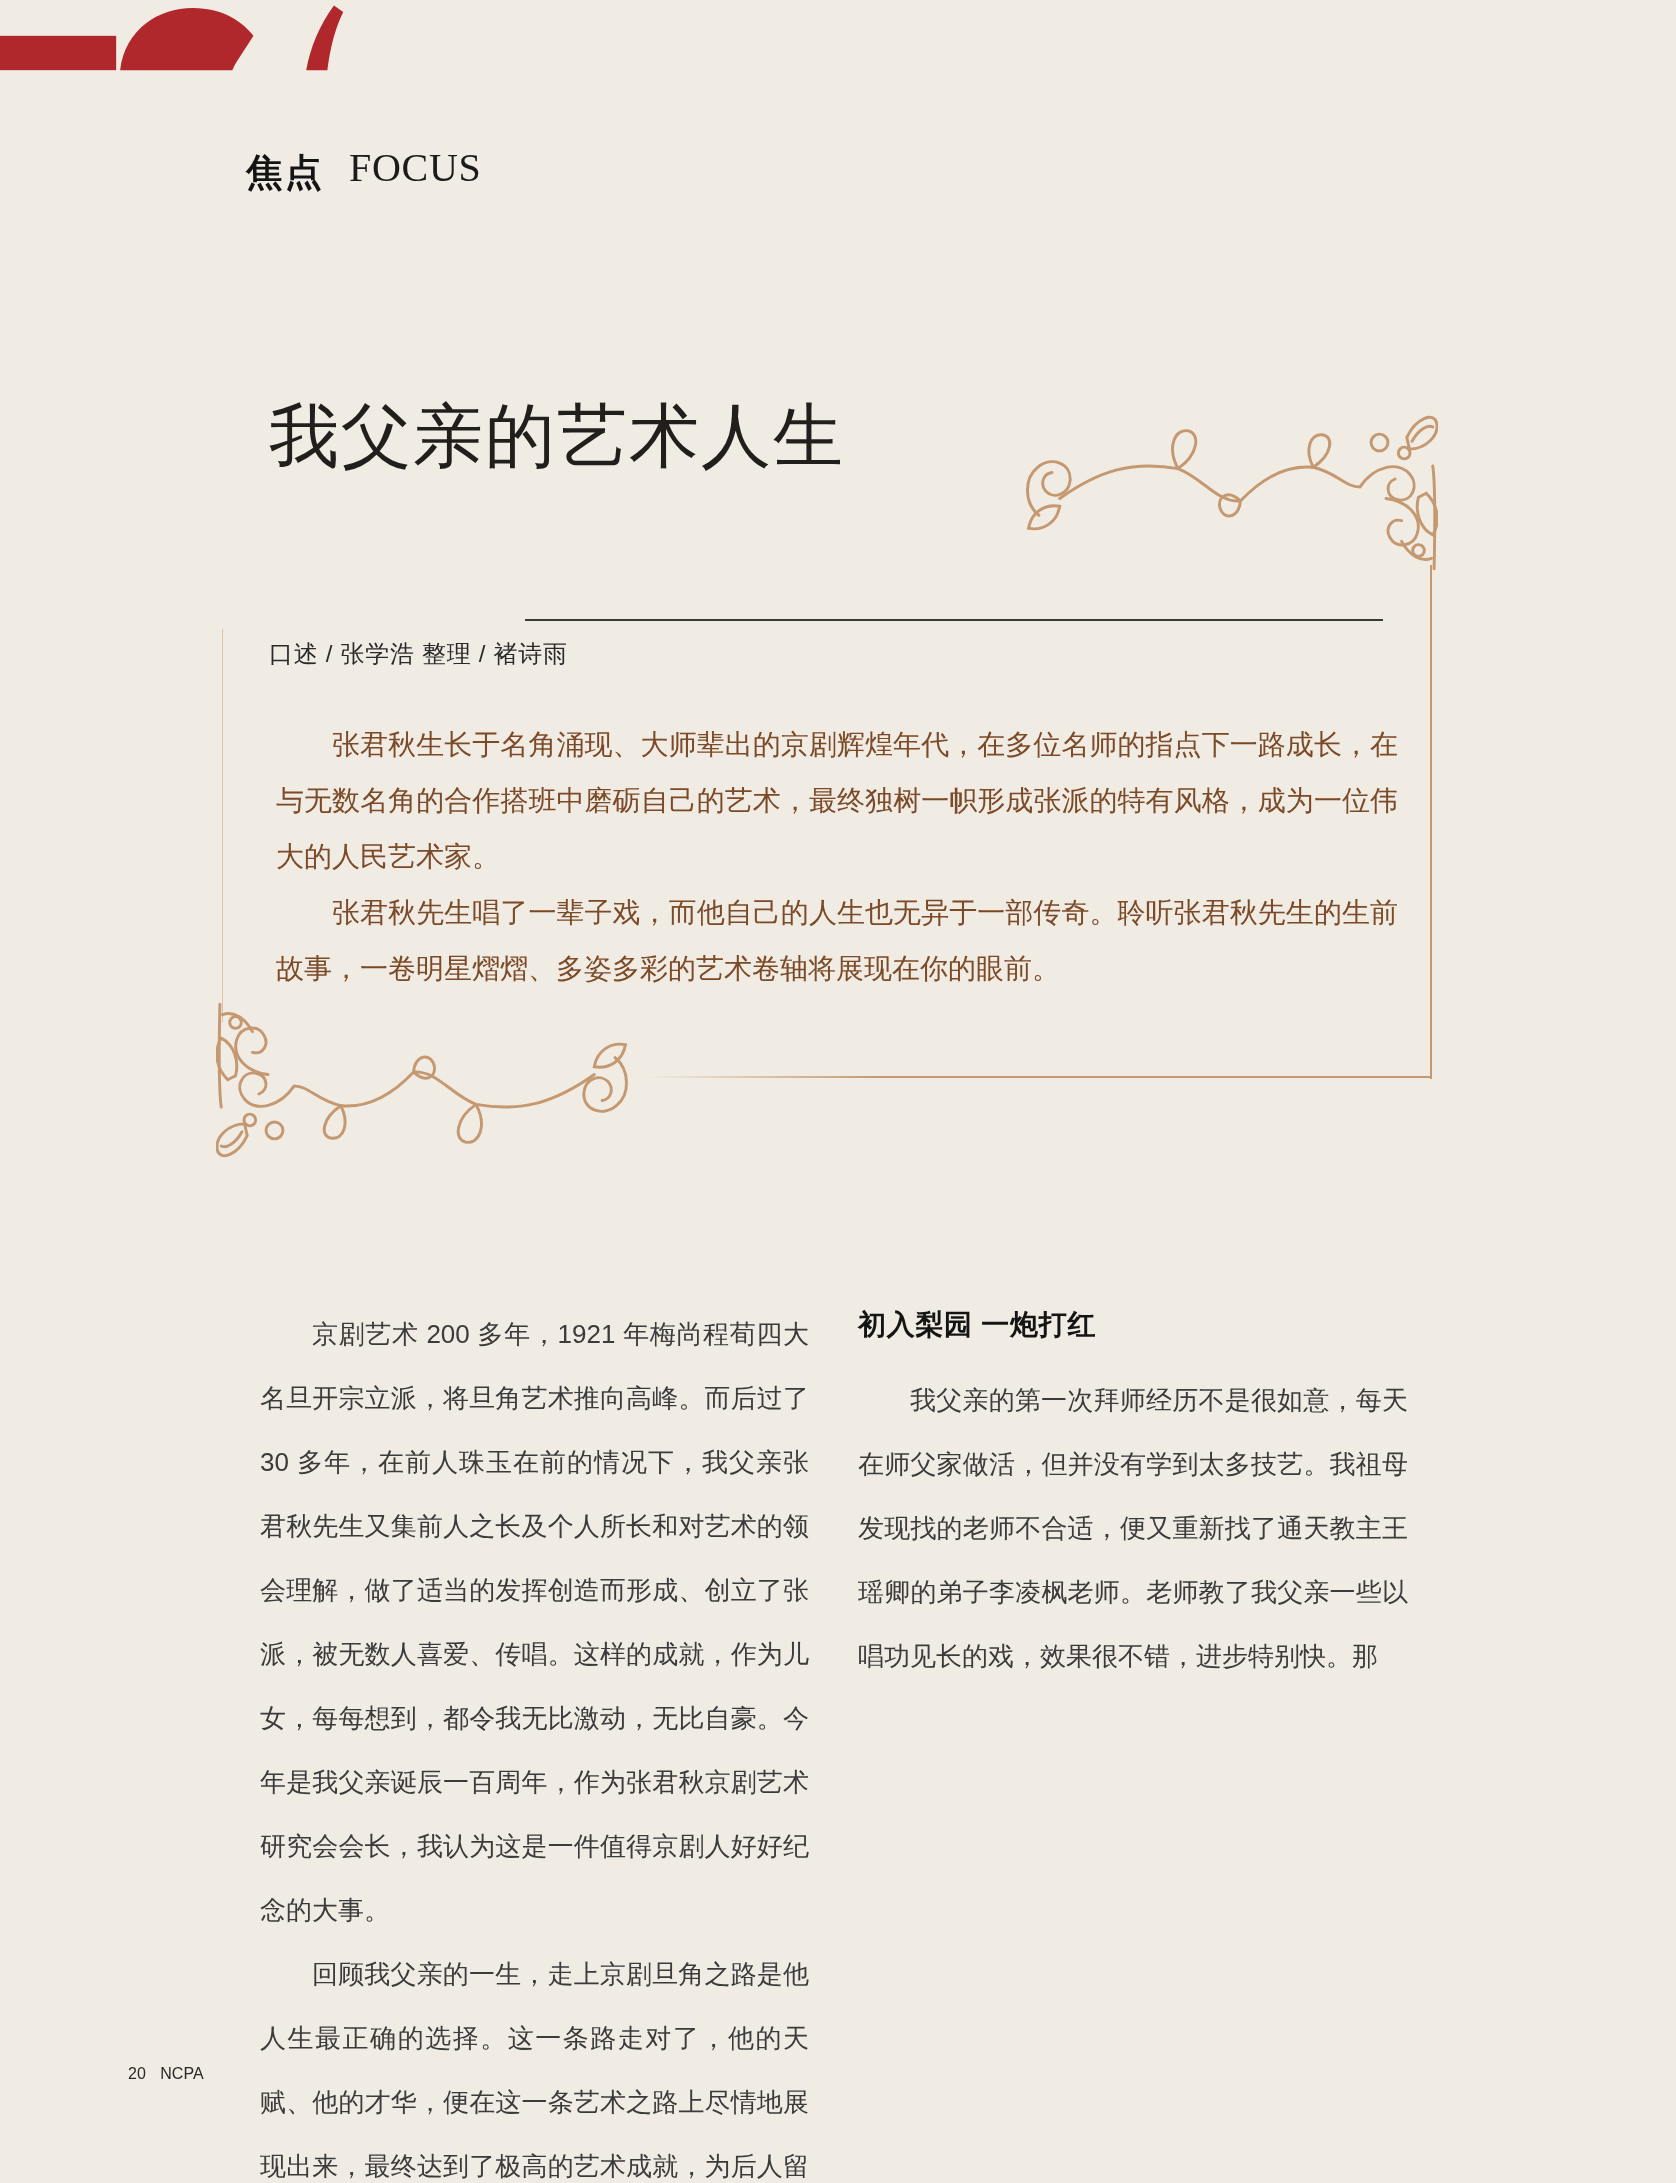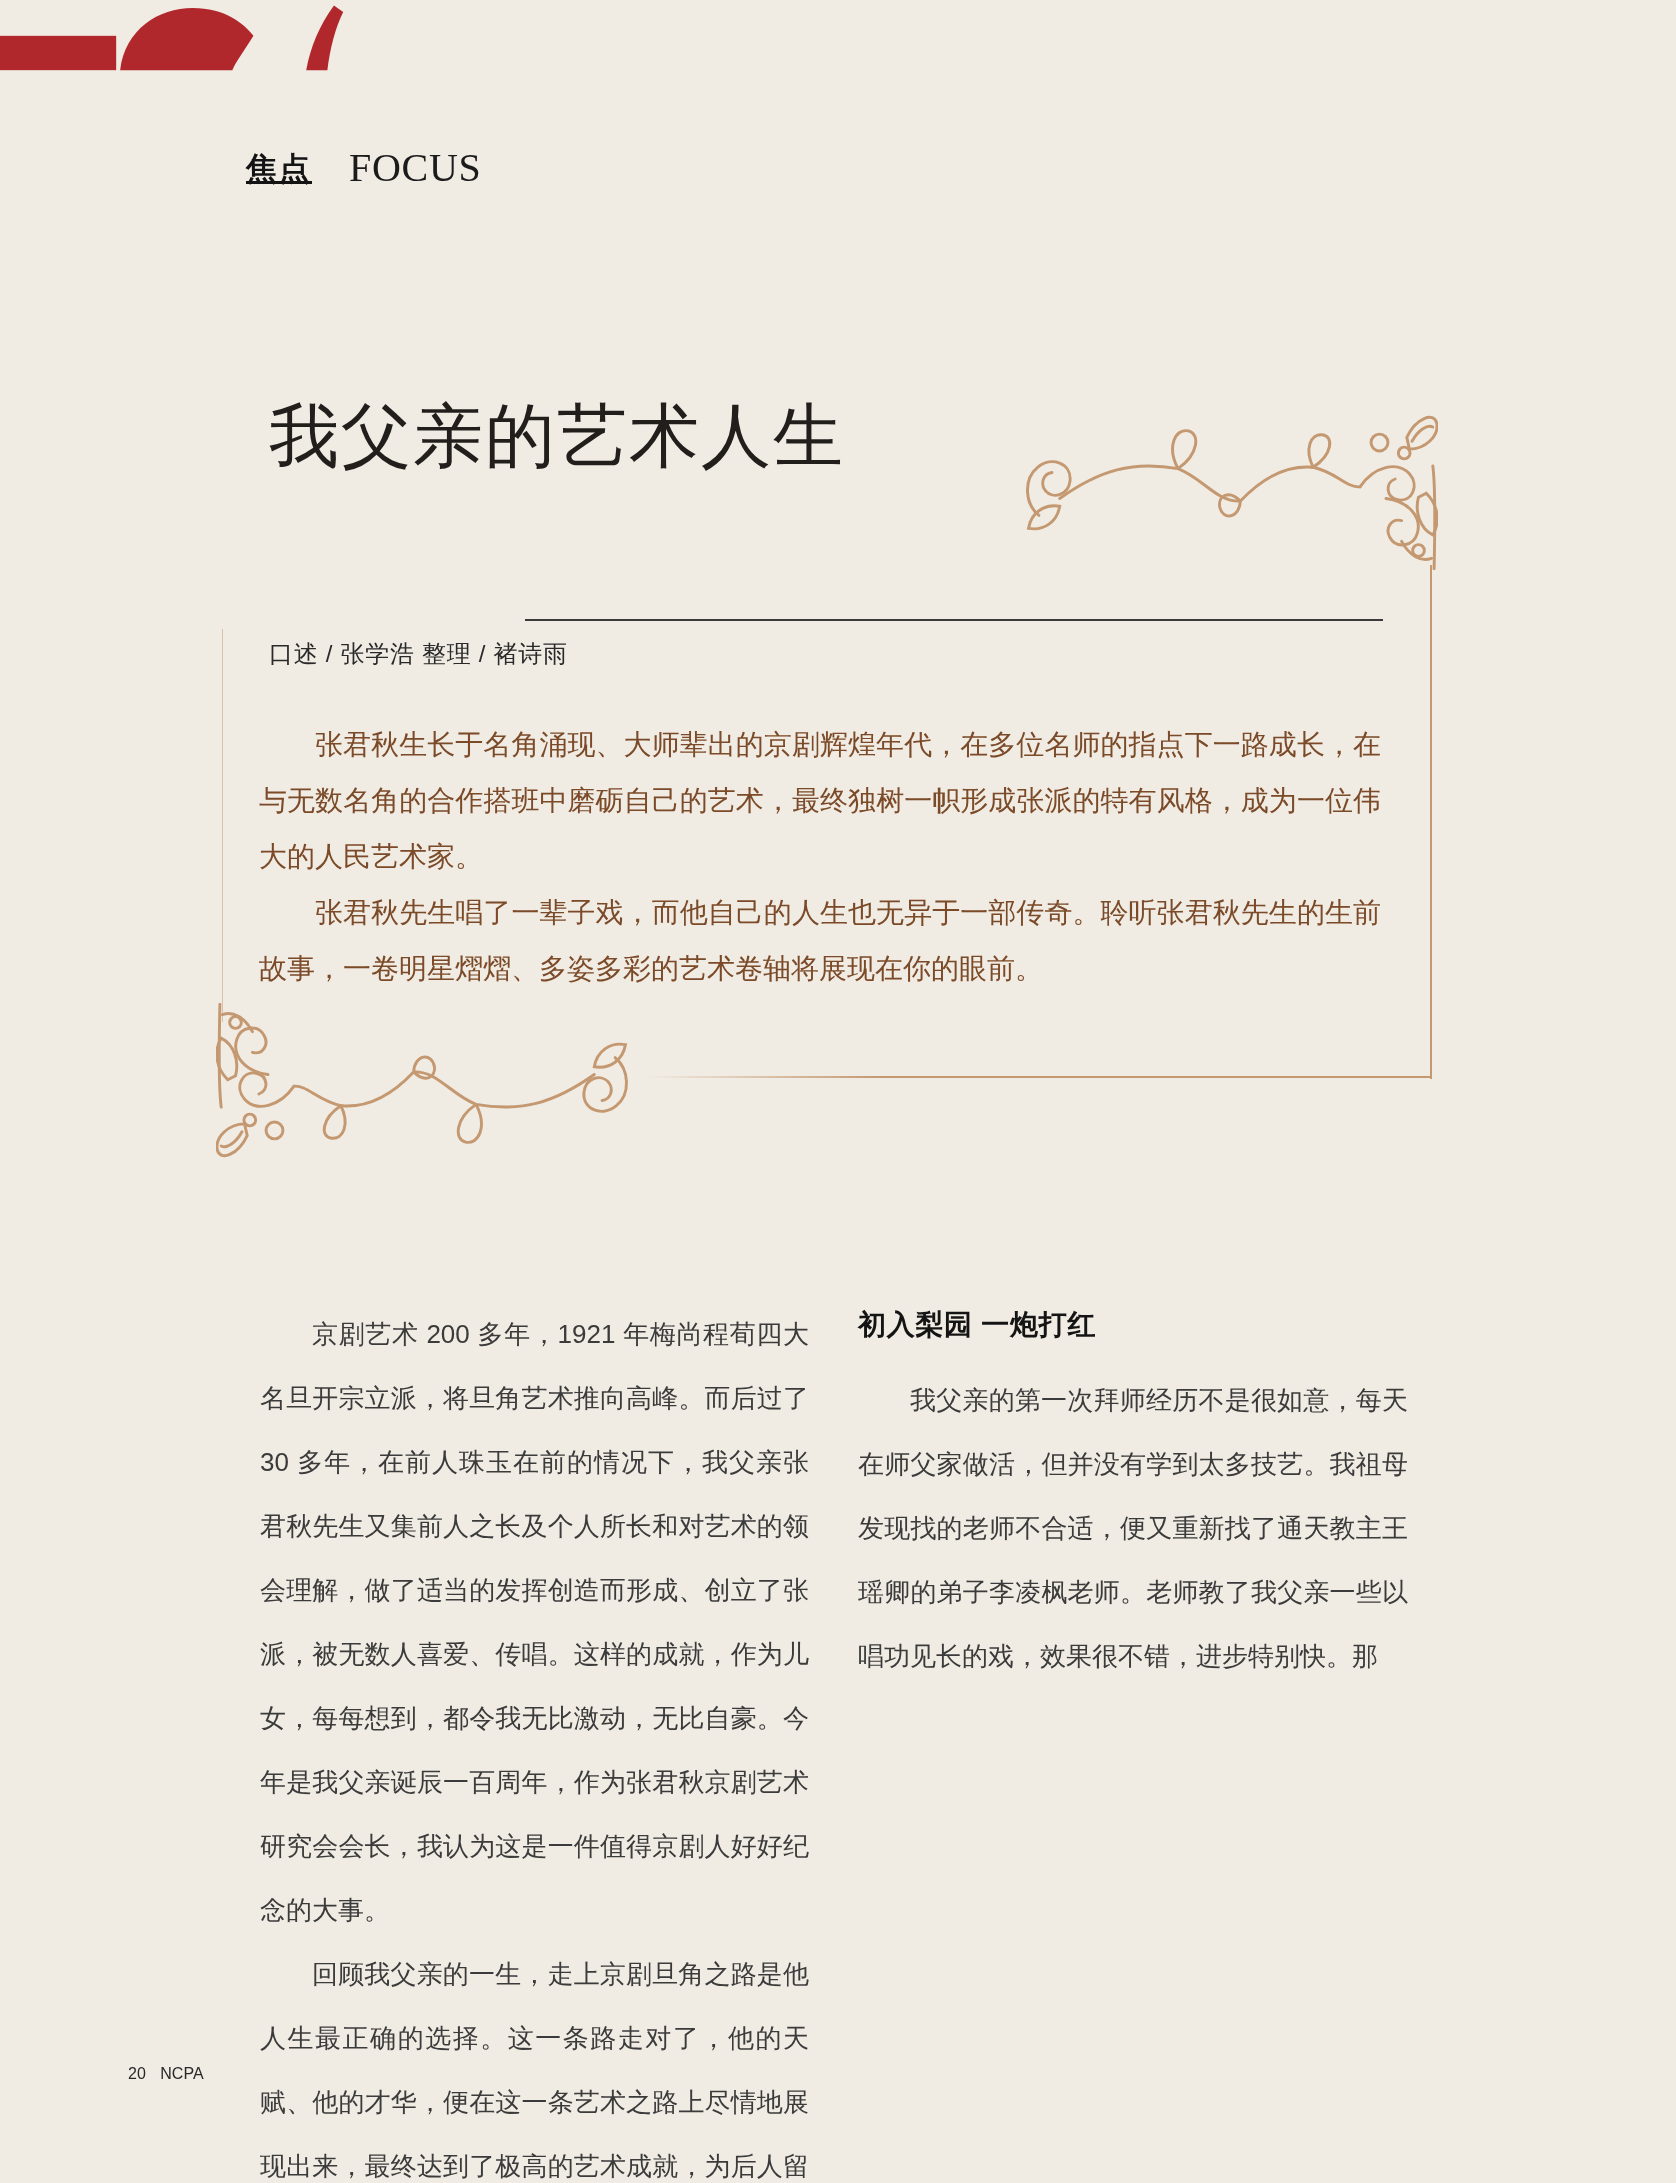--- a/index.html
+++ b/index.html
@@ -11,21 +11,21 @@
     background-size:6px 6px;
     overflow:hidden;
     font-family:"Liberation Sans","DejaVu Sans",sans-serif;
   }
   .abs{position:absolute;}
 
   
   .logo-svg{left:0;top:172;width:462px;height:73px;}
   .section-zh{
     left:246px;top:148px;
-    font-size:31px;font-weight:bold;color:#141414;letter-spacing:2px;text-decoration:underline;
+    font-size:37px;font-weight:bold;color:#141414;letter-spacing:2px;
   }
   .section-en{
     left:349px;top:144px;
     font-family:Liberation Serif, serif;
     font-size:40px;color:#1b1b1b;letter-spacing:0.7px;
   }
 
   
   .article-title{
     left:269px;top:390px;
@@ -43,21 +43,21 @@
   
   .frame-left{left:222px;top:629px;width:1.3px;height:393px;background:rgba(196,152,112,0.5);}
   .frame-right{left:1430px;top:565px;width:2px;height:514px;background:#c49870;}
   .frame-bottom{left:647px;top:1076px;width:785px;height:2px;
     background:linear-gradient(to right, rgba(196,152,112,0), #c49870 30%);}
   .ornament{width:416px;height:169px;}
   .ornament-tr{left:1022px;top:401px;}
   .ornament-bl{left:216px;top:1003px;transform:rotate(180deg);}
 
   .intro-text{
-    left:259px;top:717px;width:1122px;
+    left:276px;top:717px;width:1122px;
     font-family:"Liberation Serif","DejaVu Serif",serif;
     font-size:28px;line-height:56px;color:#7b4a28;
     text-align:justify;
   }
   .intro-text p{margin:0;text-indent:2em;}
 
   
   .body-col{
     width:549px;
     font-size:26px;line-height:64px;color:#3b3b3b;

